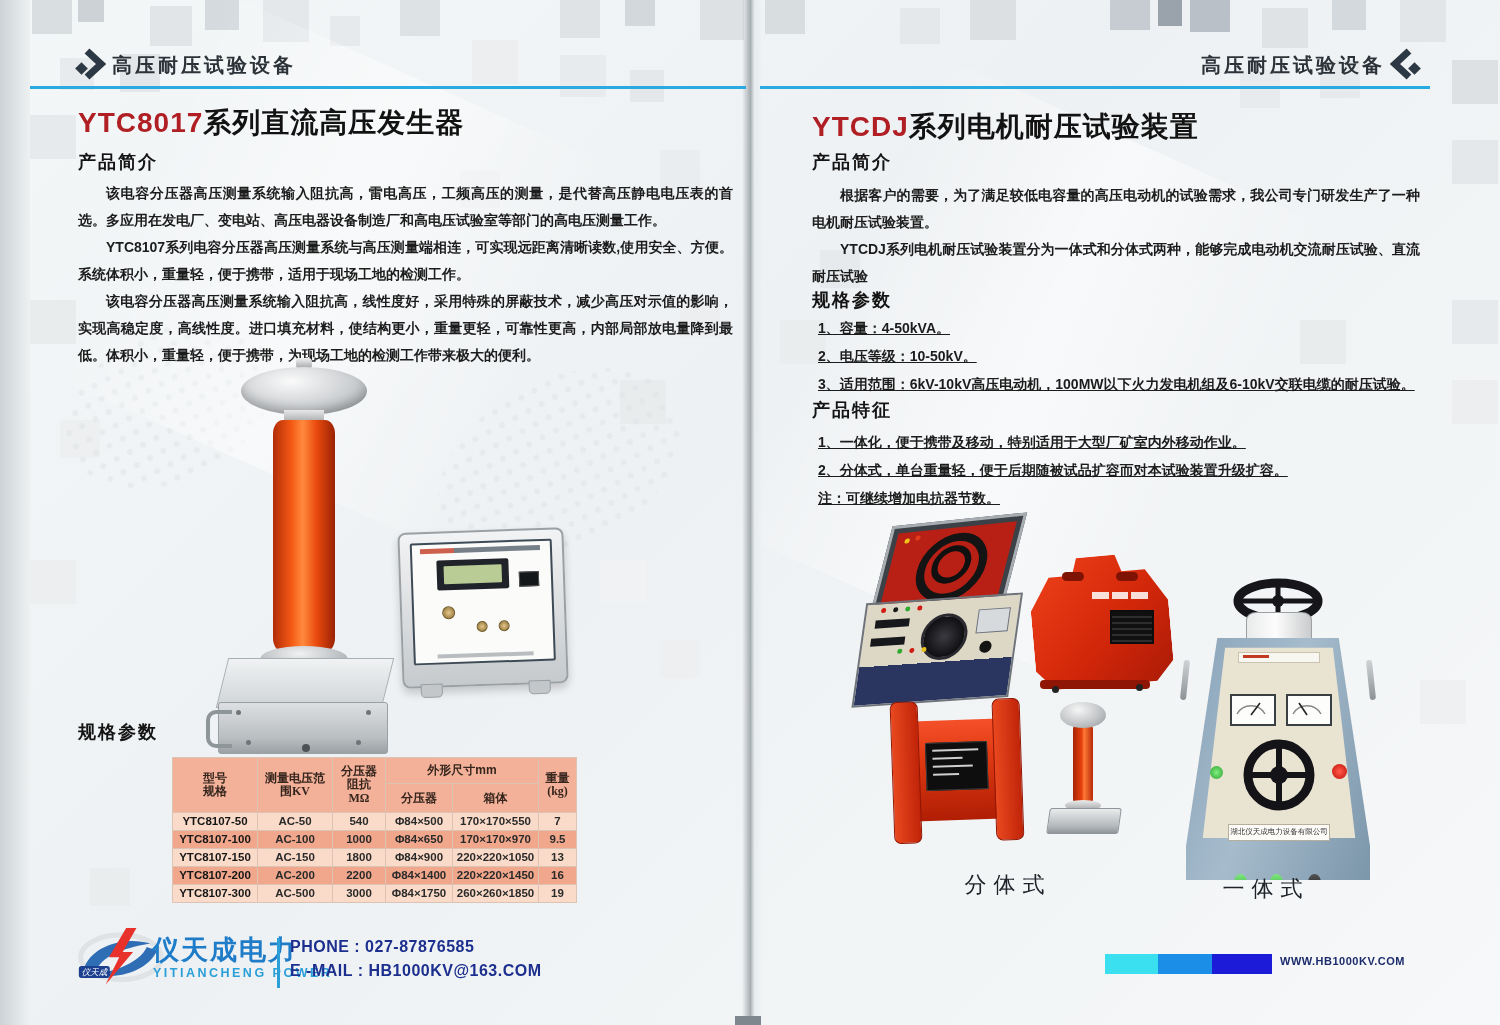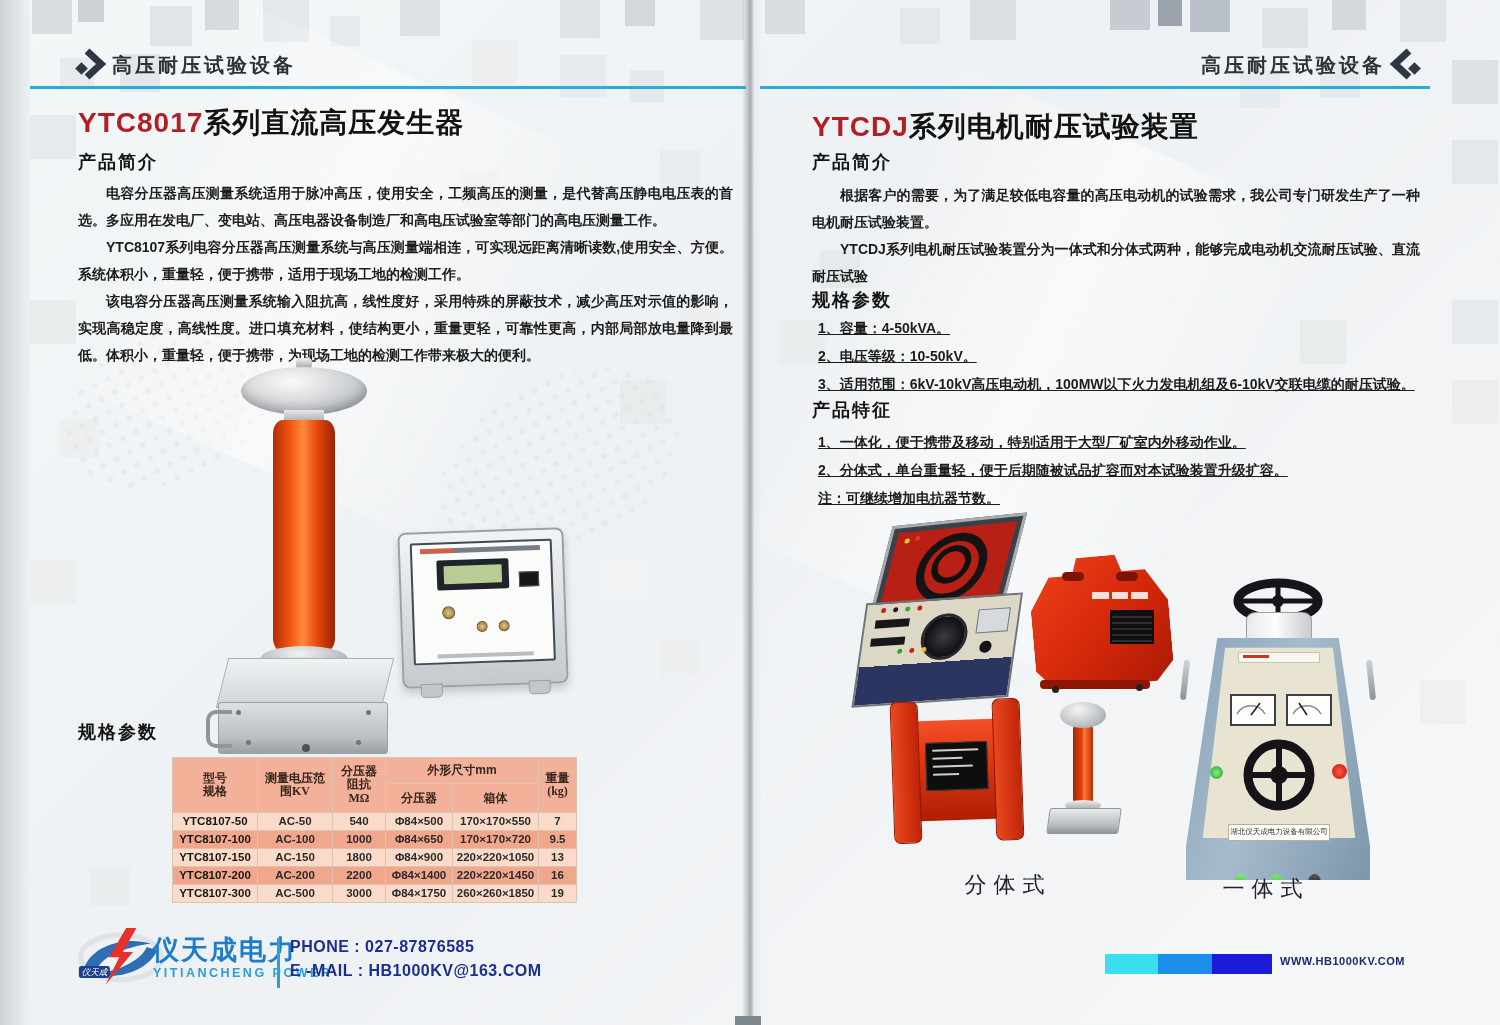--- a/index.html
+++ b/index.html
@@ -197,21 +197,21 @@
   <div class="breadcrumb" style="left:112px;top:52px">高压耐压试验设备</div>
   <div class="rule" style="left:30px;top:86px;width:716px"></div>
 
   <div class="page-title" style="left:78px;top:104px">
     <span class="red">YTC8017</span><span>系列直流高压发生器</span>
   </div>
 
   <div class="sec-h" style="left:78px;top:150px">产品简介</div>
 
   <div class="paras" style="left:78px;top:180px;width:655px">
-    <p>电容分压器高压测量系统适用于脉冲高压，使用安全，工频高压的测量，是代替高压静电电压表的首选。多应用在发电厂、变电站、高压电器设备制造厂和高电压试验室等部门的高电压测量工作。</p>
+    <p>该电容分压器高压测量系统输入阻抗高，雷电高压，工频高压的测量，是代替高压静电电压表的首选。多应用在发电厂、变电站、高压电器设备制造厂和高电压试验室等部门的高电压测量工作。</p>
     <p>YTC8107系列电容分压器高压测量系统与高压测量端相连，可实现远距离清晰读数,使用安全、方便。系统体积小，重量轻，便于携带，适用于现场工地的检测工作。</p>
     <p>该电容分压器高压测量系统输入阻抗高，线性度好，采用特殊的屏蔽技术，减少高压对示值的影响，实现高稳定度，高线性度。进口填充材料，使结构更小，重量更轻，可靠性更高，内部局部放电量降到最低。体积小，重量轻，便于携带，为现场工地的检测工作带来极大的便利。</p>
   </div>
 
   <div class="prod" style="left:216px;top:358px;width:176px;height:400px">
     <div class="cd-knob"></div>
     <div class="cd-dome"></div>
     <div class="cd-neck"></div>
     <div class="cd-col"></div>
     <div class="cd-collar"></div>
@@ -283,21 +283,21 @@
           <td>540</td>
           <td>Φ84×500</td>
           <td>170×170×550</td>
           <td>7</td>
     </tr>
     <tr class="data r-even">
       <td class="model">YTC8107-100</td>
           <td>AC-100</td>
           <td>1000</td>
           <td>Φ84×650</td>
-          <td>170×170×720</td>
+          <td>170×170×970</td>
           <td>9.5</td>
     </tr>
     <tr class="data r-odd">
       <td class="model">YTC8107-150</td>
           <td>AC-150</td>
           <td>1800</td>
           <td>Φ84×900</td>
           <td>220×220×1050</td>
           <td>13</td>
     </tr>

